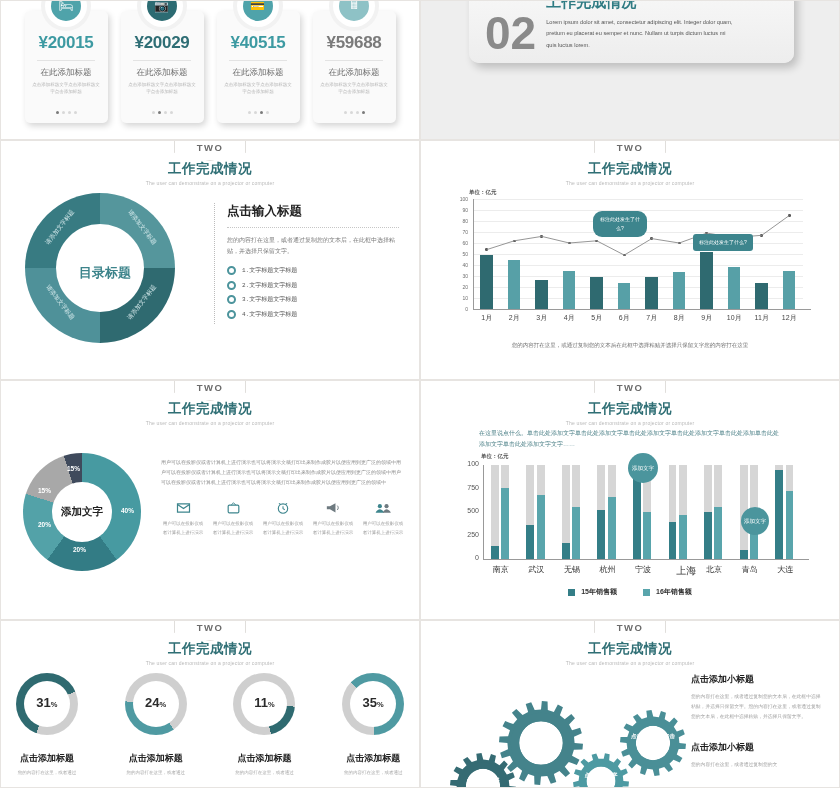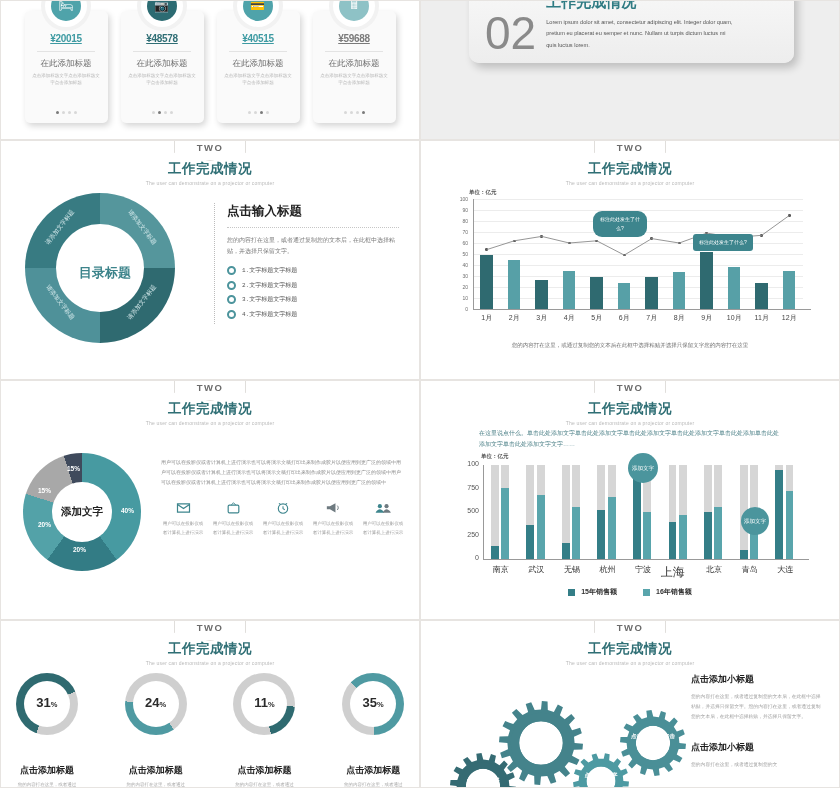--- a/index.html
+++ b/index.html
@@ -55,36 +55,36 @@
     position:absolute; top:-26px; left:50%; transform:translateX(-50%);
     width:42px; height:42px; border-radius:50%;
     background:#fff; box-shadow:0 0 0 4px #f2f2f2;
     display:flex; align-items:center; justify-content:center;
   }
   .card .orb {
     width:30px; height:30px; border-radius:50%;
     display:flex; align-items:center; justify-content:center;
     color:#fff; font-size:12px;
   }
-  .price { font-size:10px; font-weight:bold; letter-spacing:-.3px;text-decoration:underline; }
+  .price { font-size:17px; font-weight:bold; letter-spacing:-.3px; }
   .cdiv { width:58px; height:1px; background:#e3e3e3; margin:7px 0 6px; }
   .ctitle { font-size:8.5px; color:#6d6d6d; }
   .cdesc { font-size:4.5px; color:#b3b3b3; text-align:center; line-height:1.6; width:68px; margin-top:2px;}
   .dots { display:flex; gap:3px; margin-top:auto; margin-bottom:9px; }
   .dots i { width:3px;height:3px;border-radius:50%;background:#d8d8d8; display:block;}
   .dots i.on { background:#7a7a7a; }
 
   
   .bigcard {
     position:absolute; left:48px; top:-38px; width:325px; height:100px;
     background:linear-gradient(#fbfbfb,#ededed);
     border-radius:10px; box-shadow:4px 5px 9px rgba(0,0,0,.2);
     display:flex; align-items:flex-end; padding:0 16px 10px;
   }
-  .bignum { font-size:46px; font-weight:normal; color:#8a8a8a; line-height:.85; margin-right:10px;}
+  .bignum { font-size:46px; font-weight:bold; color:#8a8a8a; line-height:.85; margin-right:10px;}
   .bigtxtwrap{ padding-bottom:2px; }
   .bigh { font-size:15px; font-weight:bold; color:#2f7b83; margin-bottom:5px; }
   .bigp { font-size:5.6px; color:#555; line-height:2.05; width:190px; }
 
   
   .ringwrap { position:absolute; left:24px; top:52px; width:160px; height:160px; }
   .ring {
     width:150px;height:150px;border-radius:50%;
     background:conic-gradient(
       #55969c 0deg 90deg,
@@ -169,21 +169,21 @@
   
   .progs { position:absolute; top:52px; left:0; width:100%;
            display:flex; justify-content:space-around; padding:0 14px;gap:45px; }
   .pg { width:84px; text-align:center; }
   .pgc { width:62px;height:62px;border-radius:50%; margin:0 auto; position:relative; }
   .pgc:after{content:"";position:absolute;left:50%;top:50%;transform:translate(-50%,-50%);
              width:46px;height:46px;border-radius:50%;background:#fff;}
   .pgv{position:absolute;left:50%;top:50%;transform:translate(-50%,-50%);z-index:3;
        font-size:13px;font-weight:bold;color:#2b2b2b;white-space:nowrap;}
   .pgv em{font-size:7.5px;font-style:normal;}
-  .pg h4{font-size:9px;font-weight:bold;color:#222;margin-top:14px;}
+  .pg h4{font-size:9px;font-weight:bold;color:#222;margin-top:2px;}
   .pg p{font-size:4.5px;color:#a5a5a5;margin-top:4px;line-height:1.8;}
   .gtxt { position:absolute; left:50%; top:50%; transform:translate(-50%,-50%);
           color:#fff; font-size:5.5px; text-align:center; line-height:1.65;
           font-weight:bold; white-space:nowrap; z-index:4; }
   .g-right { position:absolute; right:16px; top:52px; width:132px; }
   .g-right h4 { font-size:9px; font-weight:bold; color:#1d1d1d; }
   .g-right p { font-size:4.8px; color:#9d9d9d; line-height:2.05; margin-top:6px; }
   .g-right .blk2 { margin-top:20px; }
 </style>
 </head>
@@ -207,21 +207,21 @@
             <i></i>
             <i></i>
             <i></i>
           </div>
       </div>
 
       <div class="card">
         <div class="halo">
           <div class="orb" style="background:#2c6b72">📷</div>
         </div>
-        <div class="price" style="color:#2f6e75">¥48578</div>
+        <div class="price" style="color:#2f6e75">¥20029</div>
         <div class="cdiv"></div>
         <div class="ctitle">在此添加标题</div>
         <div class="cdesc">点击添加标题文字点击添加标题文字点击添加标题</div>
         <div class="dots">
             <i></i>
             <i class="on"></i>
             <i></i>
             <i></i>
           </div>
       </div>
@@ -487,21 +487,21 @@
         <div style="position: absolute; left: 106.667px; width: 35.5556px; top: 99px; text-align: center; font-size: 8px; color: rgb(51, 51, 51);">杭州</div>
         <div class="gbar" style="left: 150.044px; width: 7.82222px; height: 94px;"></div>
         <div class="gbar" style="left: 150.044px; width: 7.82222px; height: 94px; background: rgb(52, 126, 135);"></div>
         <div class="gbar" style="left: 160.367px; width: 7.82222px; height: 94px;"></div>
         <div class="gbar" style="left: 160.367px; width: 7.82222px; height: 47px; background: rgb(89, 165, 172);"></div>
         <div style="position: absolute; left: 142.222px; width: 35.5556px; top: 99px; text-align: center; font-size: 8px; color: rgb(51, 51, 51);">宁波</div>
         <div class="gbar" style="left: 185.6px; width: 7.82222px; height: 94px;"></div>
         <div class="gbar" style="left: 185.6px; width: 7.82222px; height: 36.66px; background: rgb(52, 126, 135);"></div>
         <div class="gbar" style="left: 195.922px; width: 7.82222px; height: 94px;"></div>
         <div class="gbar" style="left: 195.922px; width: 7.82222px; height: 43.71px; background: rgb(89, 165, 172);"></div>
-        <div style="position: absolute; left: 177.778px; width: 35.5556px; top: 99px; text-align: left; font-size: 12px; color: rgb(51, 51, 51);">上海</div>
+        <div style="position: absolute; left: 177.778px; width: 35.5556px; top: 99px; text-align: right; font-size: 10px; color: rgb(51, 51, 51);">上海</div>
         <div class="gbar" style="left: 221.156px; width: 7.82222px; height: 94px;"></div>
         <div class="gbar" style="left: 221.156px; width: 7.82222px; height: 46.53px; background: rgb(52, 126, 135);"></div>
         <div class="gbar" style="left: 231.478px; width: 7.82222px; height: 94px;"></div>
         <div class="gbar" style="left: 231.478px; width: 7.82222px; height: 51.7px; background: rgb(89, 165, 172);"></div>
         <div style="position: absolute; left: 213.333px; width: 35.5556px; top: 99px; text-align: center; font-size: 8px; color: rgb(51, 51, 51);">北京</div>
         <div class="gbar" style="left: 256.711px; width: 7.82222px; height: 94px;"></div>
         <div class="gbar" style="left: 256.711px; width: 7.82222px; height: 9.4px; background: rgb(52, 126, 135);"></div>
         <div class="gbar" style="left: 267.033px; width: 7.82222px; height: 94px;"></div>
         <div class="gbar" style="left: 267.033px; width: 7.82222px; height: 37.13px; background: rgb(89, 165, 172);"></div>
         <div style="position: absolute; left: 248.889px; width: 35.5556px; top: 99px; text-align: center; font-size: 8px; color: rgb(51, 51, 51);">青岛</div>

